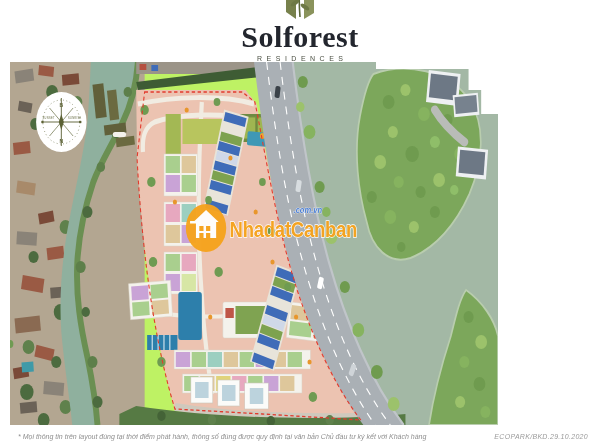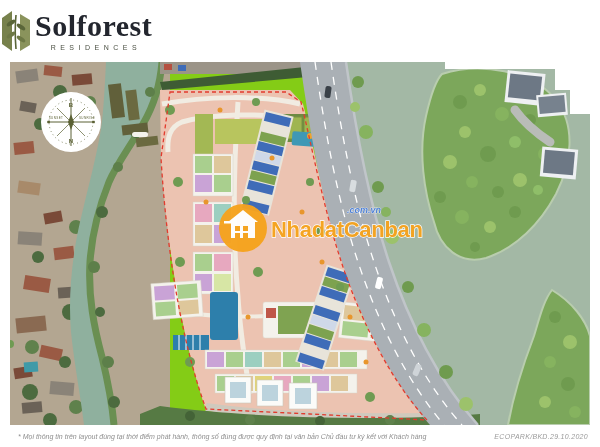--- a/index.html
+++ b/index.html
@@ -3,34 +3,34 @@
 <meta charset="utf-8">
 <style>
   html,body{margin:0;padding:0;}
   body{
     width:600px;height:447px;position:relative;background:#ffffff;overflow:hidden;
     font-family:"Liberation Sans", sans-serif;
   }
   
   .header{
     position:absolute;left:0;top:0;width:600px;height:62px;background:#ffffff;
-    display:flex;align-items:center;justify-content:flex-start;gap:3px;
+    display:flex;align-items:center;justify-content:flex-end;gap:3px;flex-direction:column;
   }
   .logo-icon{width:32px;height:40px;flex:0 0 auto;}
   .brand-col{display:flex;flex-direction:column;align-items:center;}
   .brand-name{
     font-family:"Liberation Serif", serif;font-size:30px;font-weight:600;
     color:#23262e;letter-spacing:.5px;line-height:1;
   }
   .brand-sub{
     font-size:7px;letter-spacing:4.5px;color:#4a4f42;margin-top:3px;
     text-indent:4.5px; 
   }
   
-  .map-wrap{position:absolute;left:10px;top:62px;width:580px;height:363px;background:#84cc16;}
+  .map-wrap{position:absolute;left:10px;top:62px;width:488px;height:363px;background:#bef264;}
   .map-wrap svg{display:block;width:100%;height:100%;}
   
   .footer{position:absolute;left:0;bottom:0;width:600px;height:22px;background:#ffffff;}
   .footnote{
     position:absolute;left:18px;top:8px;font-size:7px;font-style:italic;color:#8f8f8f;
     white-space:nowrap;
   }
   .doc-code{
     position:absolute;right:12px;top:8px;font-size:7px;font-style:italic;color:#9a9a9a;
     white-space:nowrap;letter-spacing:.3px;

